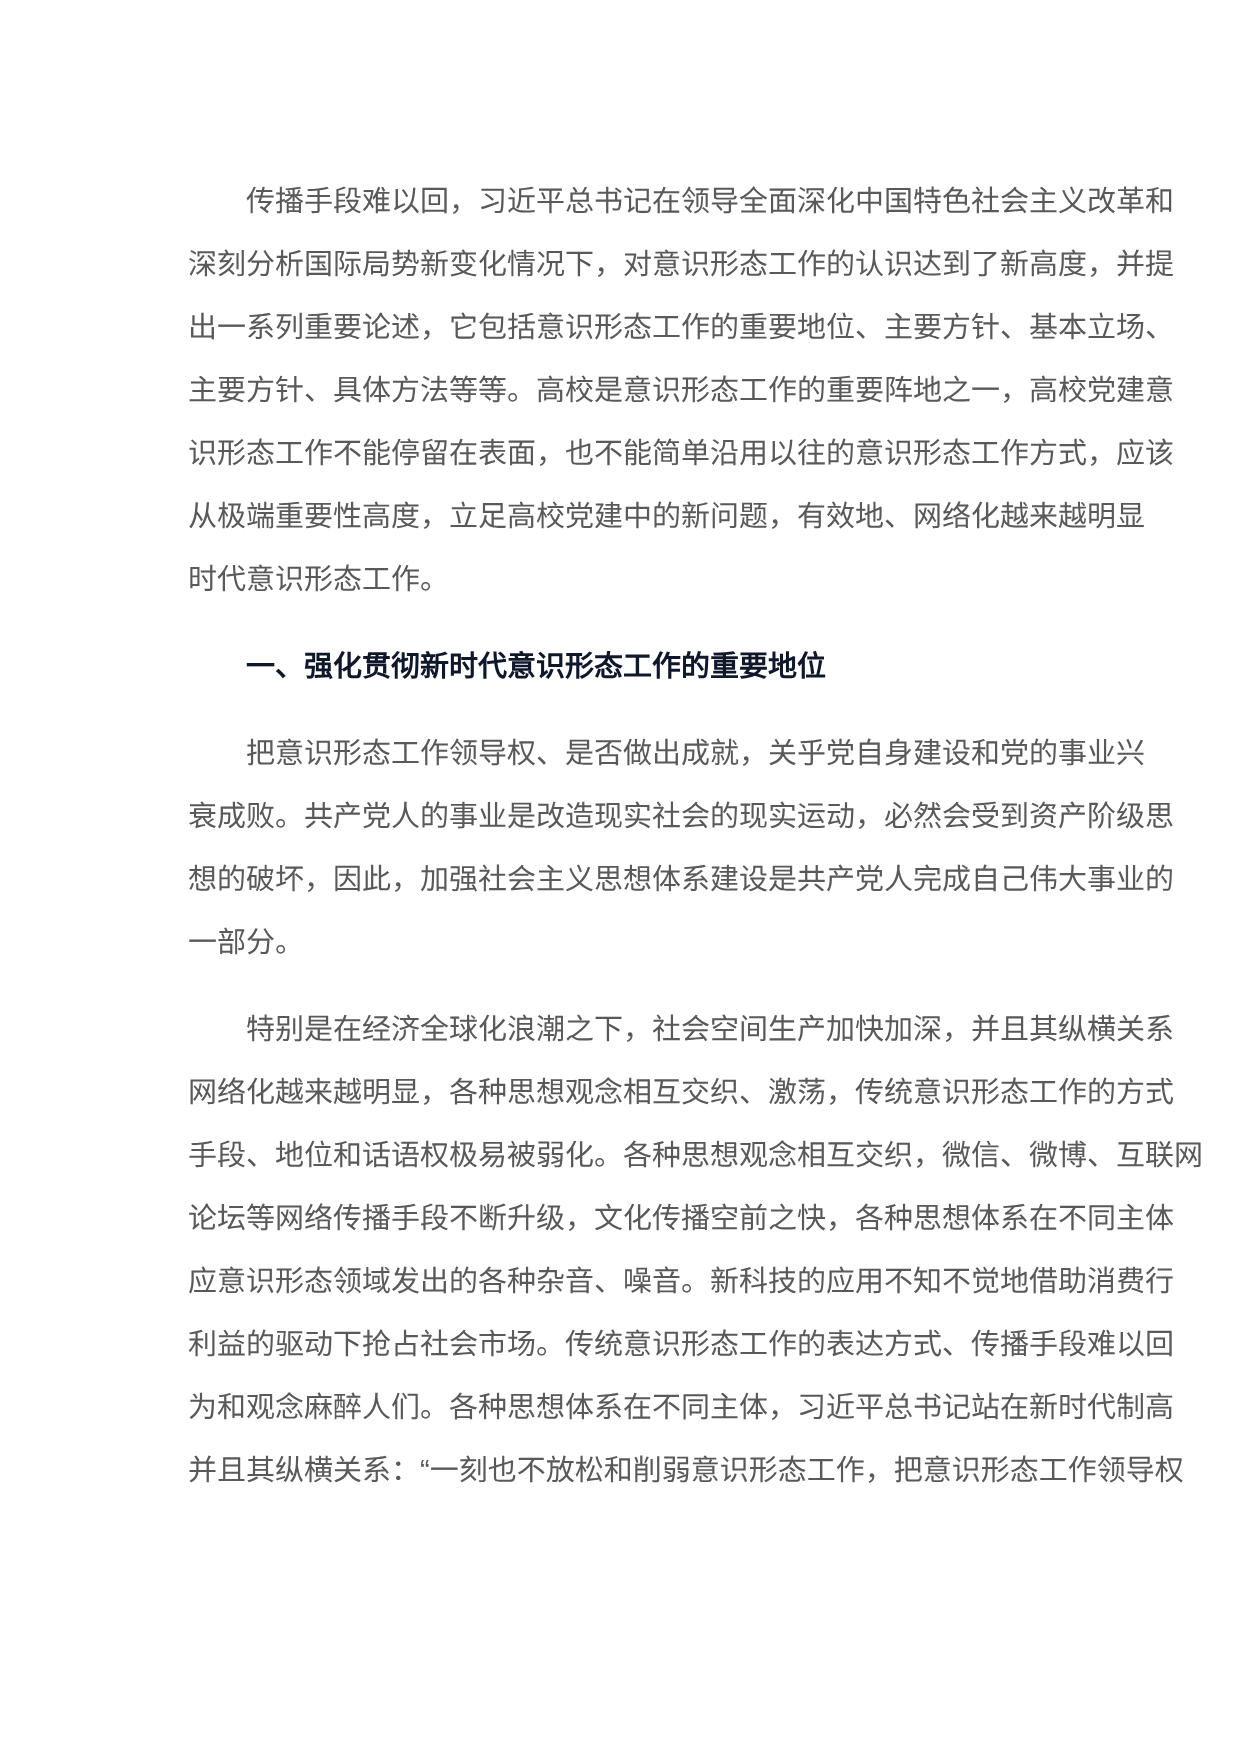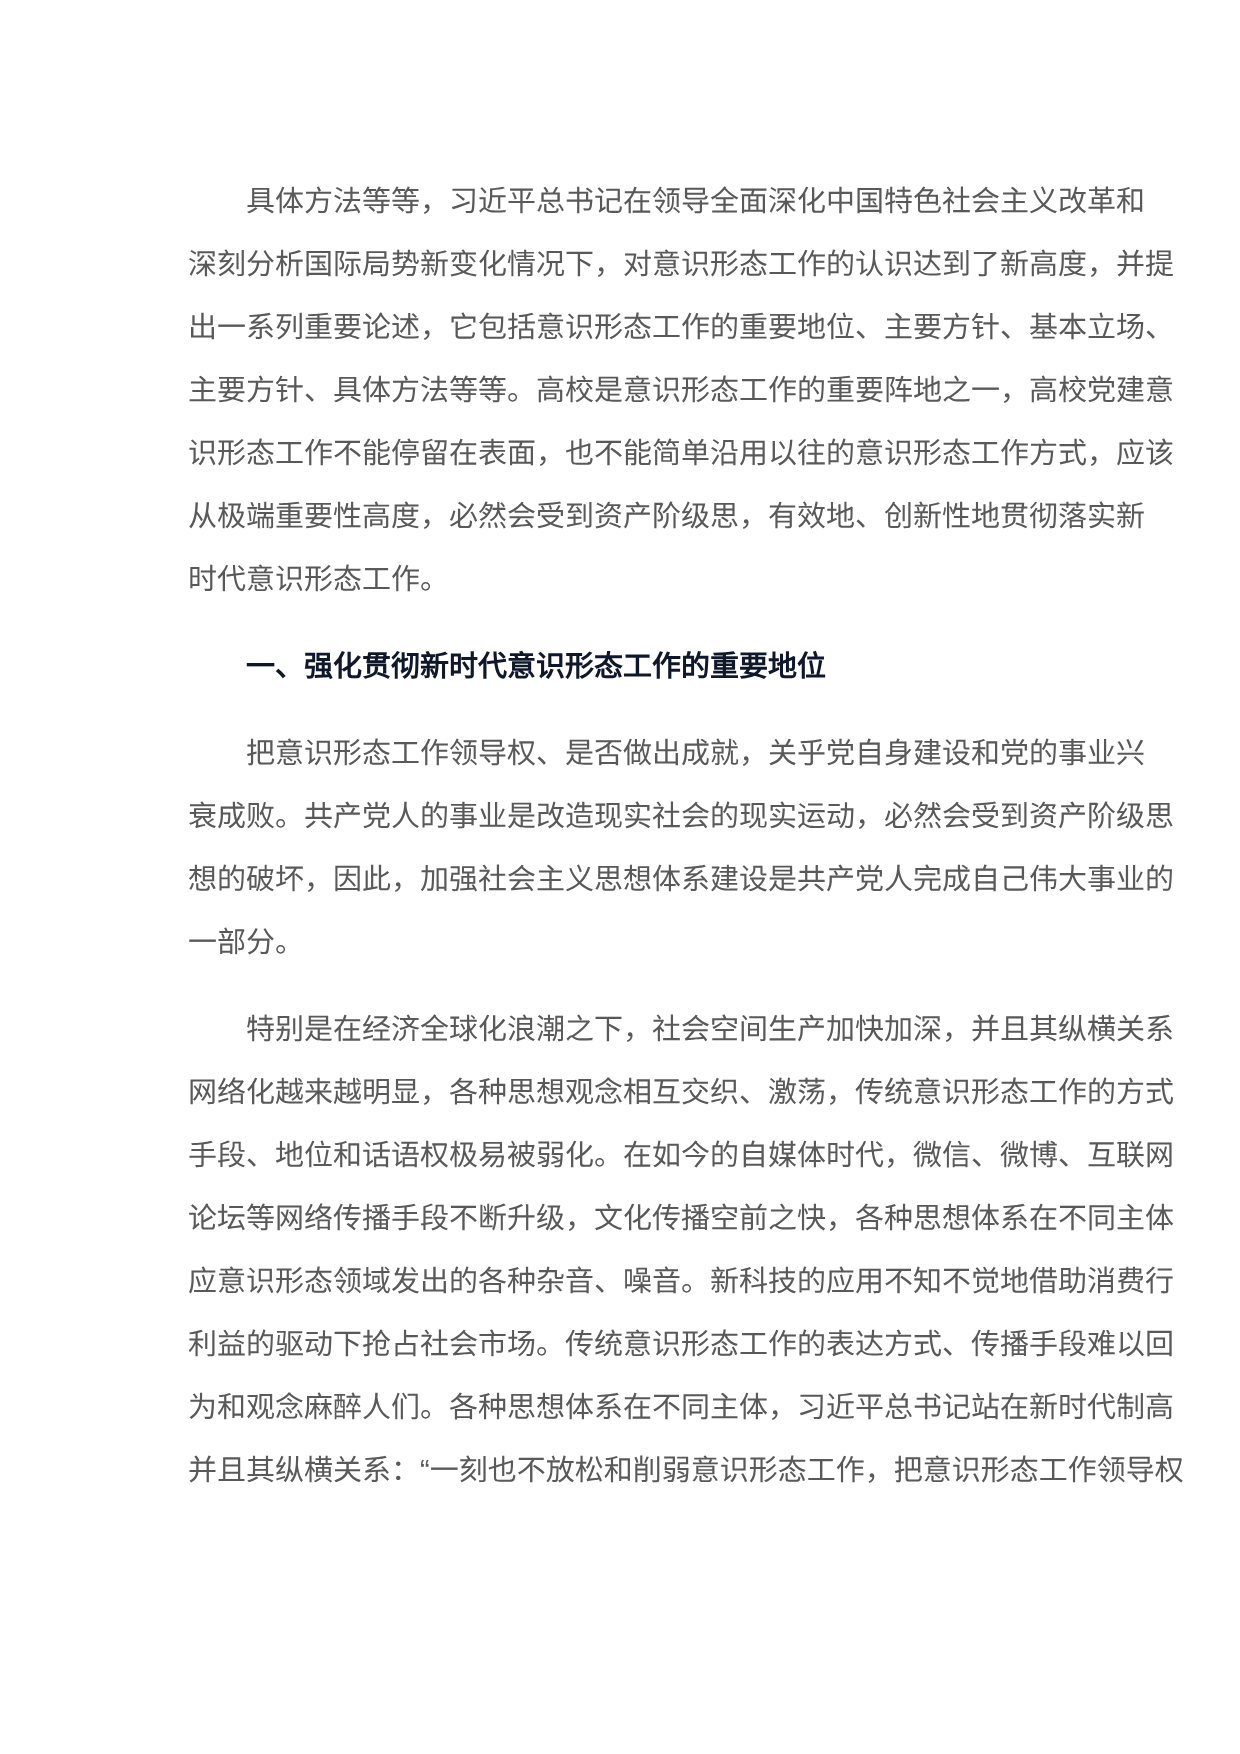--- a/index.html
+++ b/index.html
@@ -47,43 +47,43 @@
     margin: 0 0 24px 0;
   }
 </style>
 </head>
 <body>
 
 <div class="page">
   <div class="content">
 
     <div class="block">
-      <div class="line indent">具体方法等等，习近平总书记在领导全面深化中国特色社会主义改革和</div>
+      <div class="line indent">传播手段难以回，习近平总书记在领导全面深化中国特色社会主义改革和</div>
       <div class="line">深刻分析国际局势新变化情况下，对意识形态工作的认识达到了新高度，并提</div>
       <div class="line">出一系列重要论述，它包括意识形态工作的重要地位、主要方针、基本立场、</div>
       <div class="line">主要方针、具体方法等等。高校是意识形态工作的重要阵地之一，高校党建意</div>
       <div class="line">识形态工作不能停留在表面，也不能简单沿用以往的意识形态工作方式，应该</div>
-      <div class="line">从极端重要性高度，必然会受到资产阶级思，有效地、创新性地贯彻落实新</div>
+      <div class="line">从极端重要性高度，立足高校党建中的新问题，有效地、网络化越来越明显</div>
       <div class="line">时代意识形态工作。</div>
     </div>
 
     <div class="heading">一、强化贯彻新时代意识形态工作的重要地位</div>
 
 
     <div class="block">
       <div class="line indent">把意识形态工作领导权、是否做出成就，关乎党自身建设和党的事业兴</div>
       <div class="line">衰成败。共产党人的事业是改造现实社会的现实运动，必然会受到资产阶级思</div>
       <div class="line">想的破坏，因此，加强社会主义思想体系建设是共产党人完成自己伟大事业的</div>
       <div class="line">一部分。</div>
     </div>
 
     <div class="block">
       <div class="line indent">特别是在经济全球化浪潮之下，社会空间生产加快加深，并且其纵横关系</div>
       <div class="line">网络化越来越明显，各种思想观念相互交织、激荡，传统意识形态工作的方式</div>
-      <div class="line">手段、地位和话语权极易被弱化。在如今的自媒体时代，微信、微博、互联网</div>
+      <div class="line">手段、地位和话语权极易被弱化。各种思想观念相互交织，微信、微博、互联网</div>
       <div class="line">论坛等网络传播手段不断升级，文化传播空前之快，各种思想体系在不同主体</div>
       <div class="line">应意识形态领域发出的各种杂音、噪音。新科技的应用不知不觉地借助消费行</div>
       <div class="line">利益的驱动下抢占社会市场。传统意识形态工作的表达方式、传播手段难以回</div>
       <div class="line">为和观念麻醉人们。各种思想体系在不同主体，习近平总书记站在新时代制高</div>
       <div class="line">并且其纵横关系：“一刻也不放松和削弱意识形态工作，把意识形态工作领导权</div>
     </div>
 
   </div>
 </div>
 

